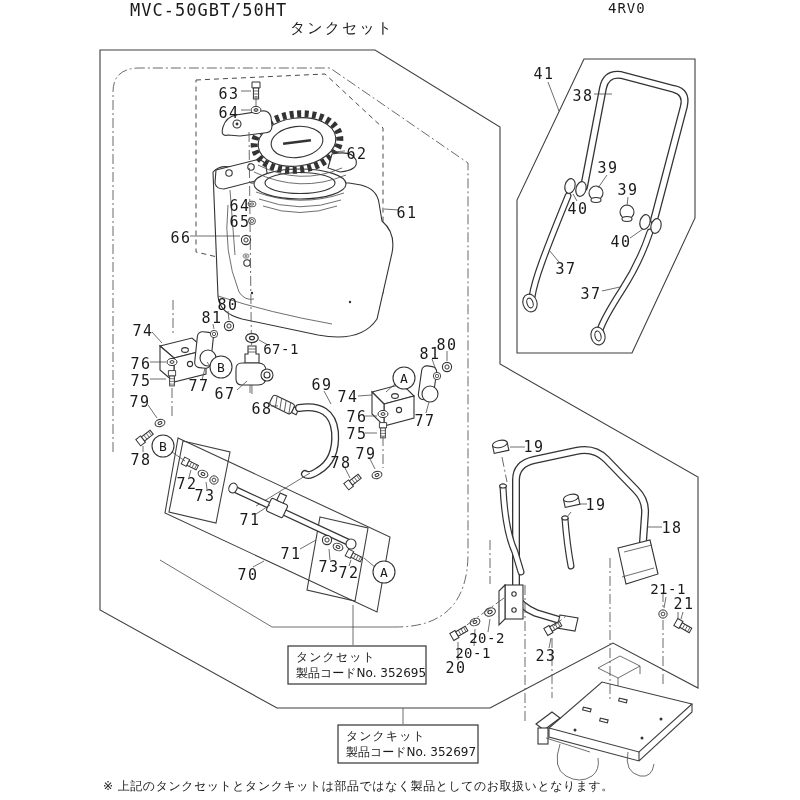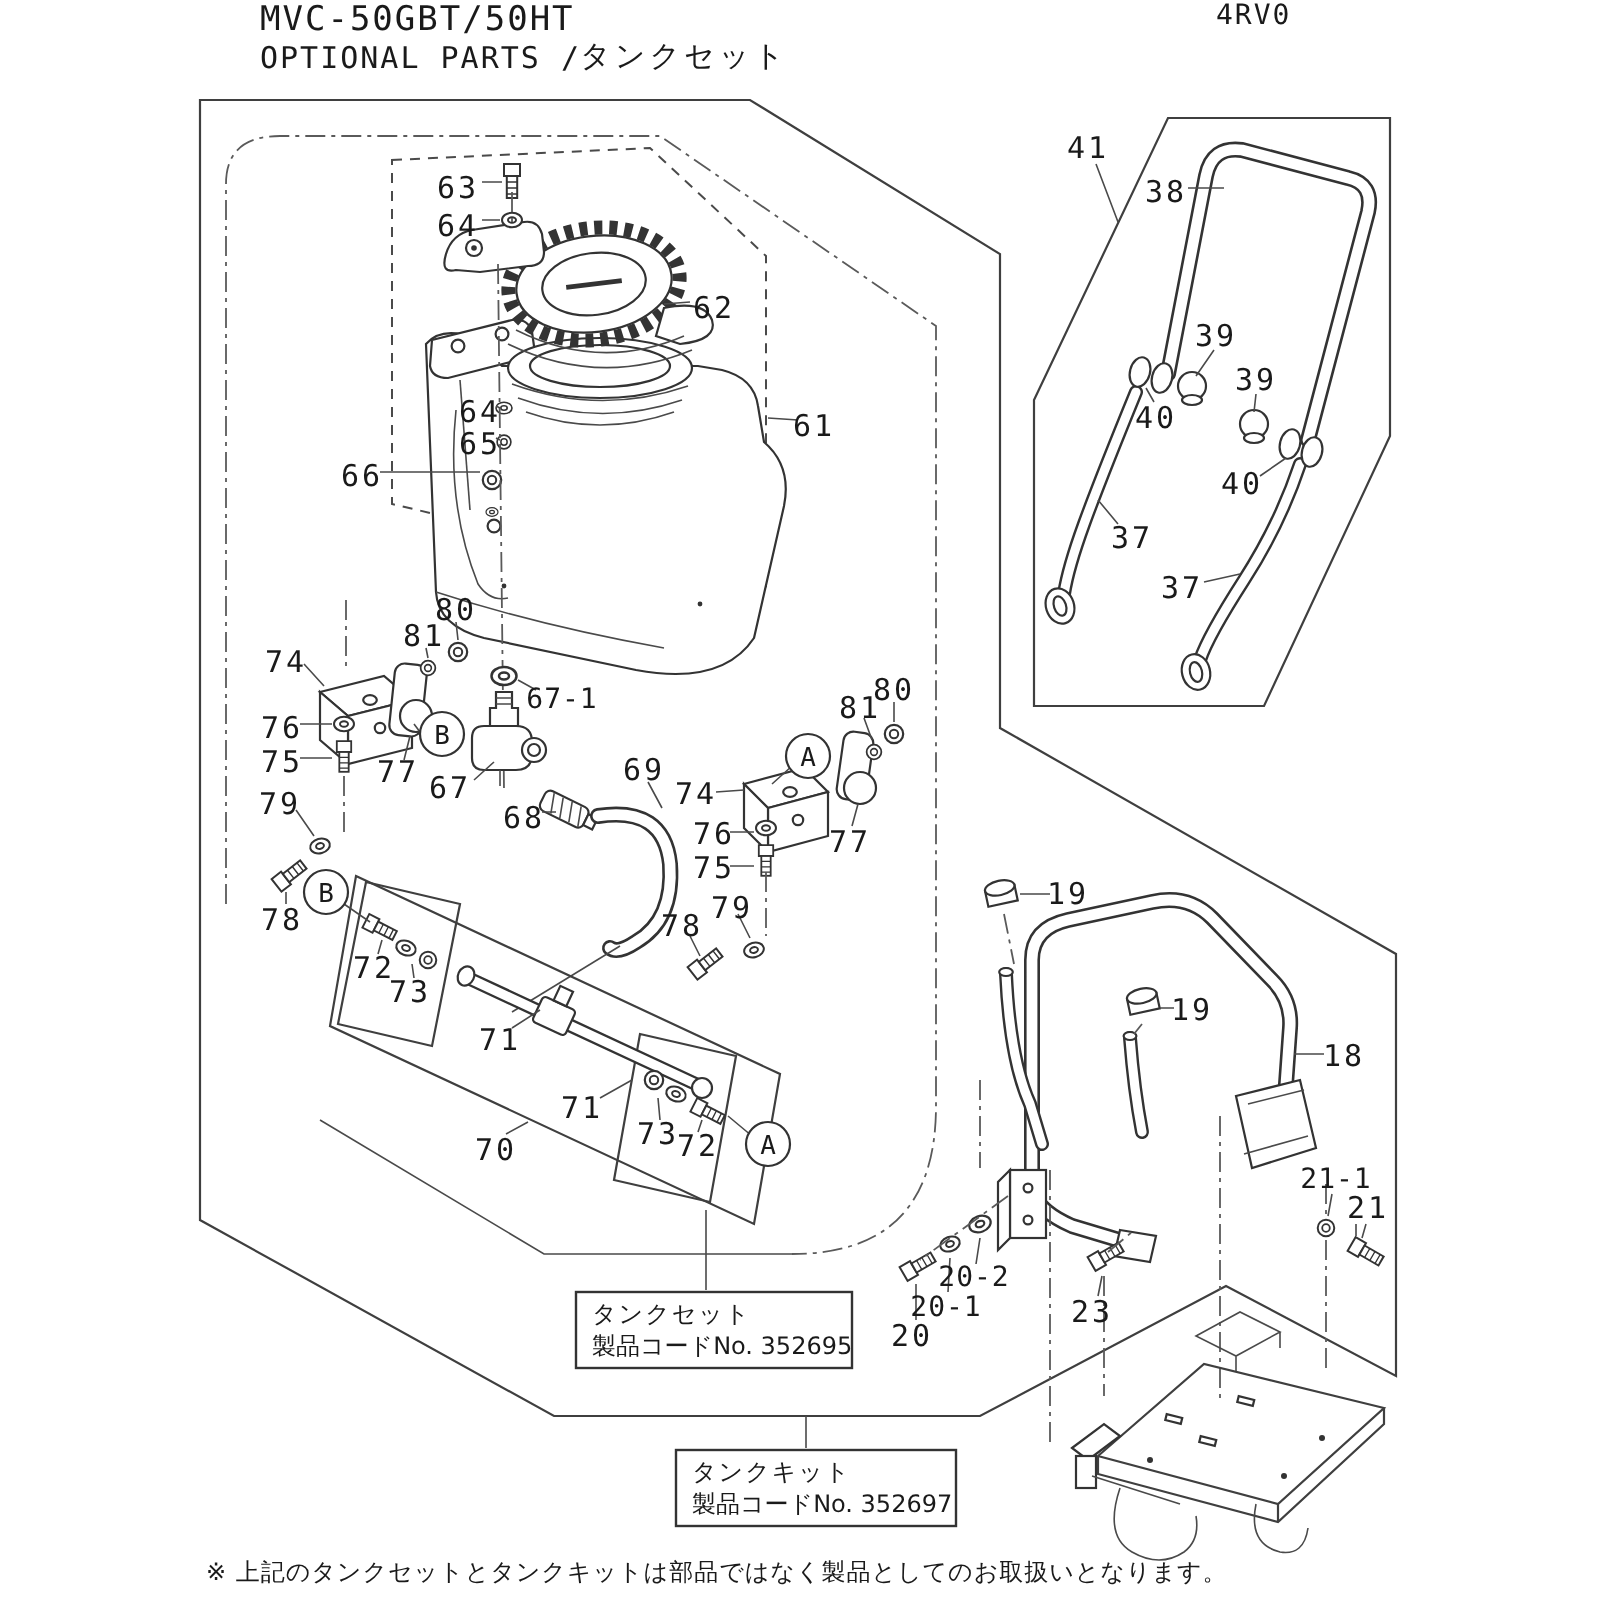--- a/index.html
+++ b/index.html
@@ -24,21 +24,20 @@
   .tubecore{stroke:#fff;fill:none;stroke-width:5.4;stroke-linecap:round;stroke-linejoin:round;}
   .tube2{stroke:#333;fill:none;stroke-width:7;stroke-linecap:round;}
   .tube2core{stroke:#fff;fill:none;stroke-width:4.6;stroke-linecap:round;}
   .wht{fill:#fff;stroke:#333;stroke-width:1.1;}
 </style>
 </head>
 <body>
 
 <div id="page">
   <div class="hdr" id="model">MVC-50GBT/50HT</div>
-  <div class="hdr" id="sub">OPTIONAL PARTS /</div>
   <div id="subjp" class="hdr">タンクセット</div>
   <div class="hdr" id="code">4RV0</div>
 
   <svg width="800" height="800" viewBox="0 0 800 800">
     <defs>
       <g id="washer">
           <ellipse rx="5" ry="3.6" fill="#fff" stroke="#333" stroke-width="1"></ellipse>
           <ellipse rx="2" ry="1.4" fill="#fff" stroke="#333" stroke-width="1"></ellipse>
         </g>
       <g id="nut">

